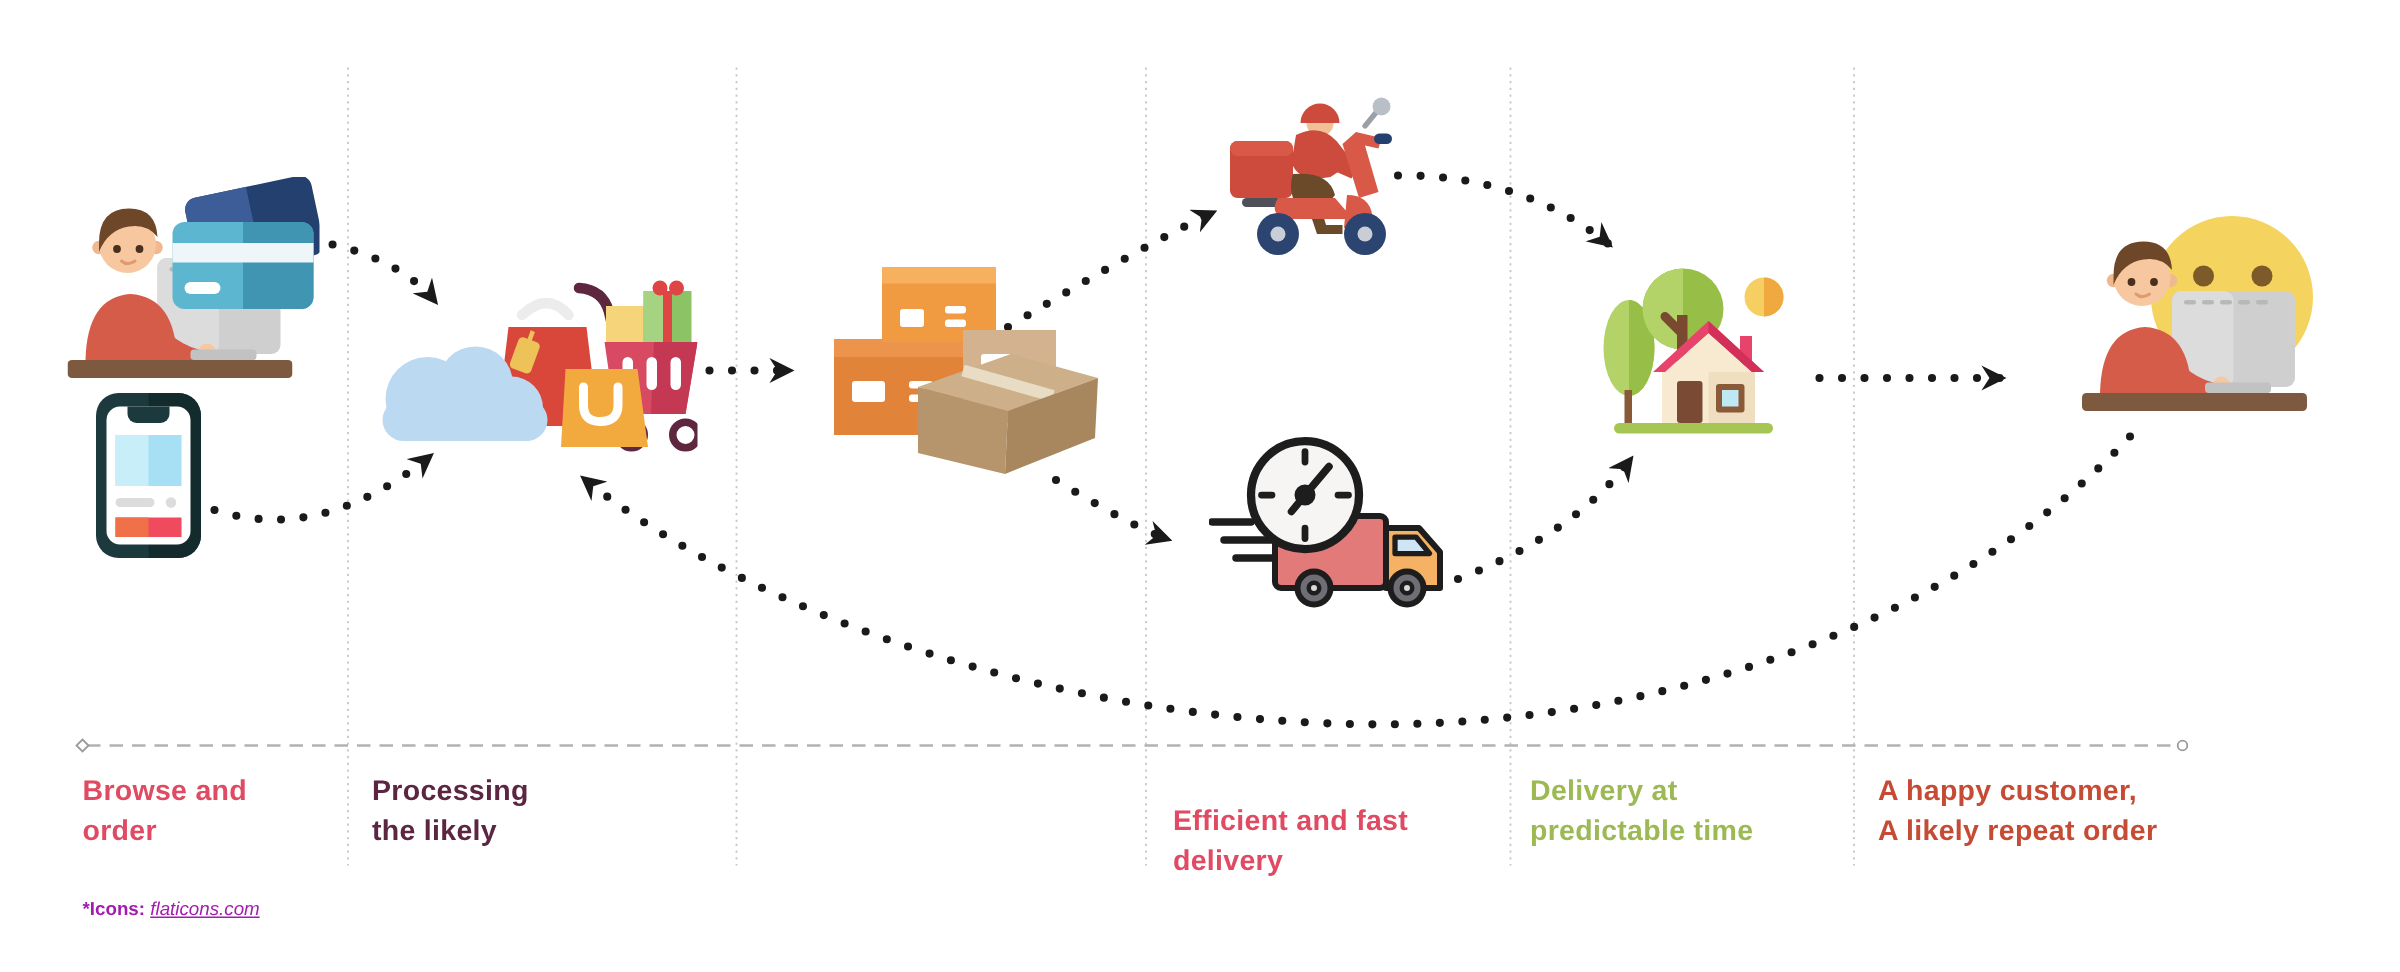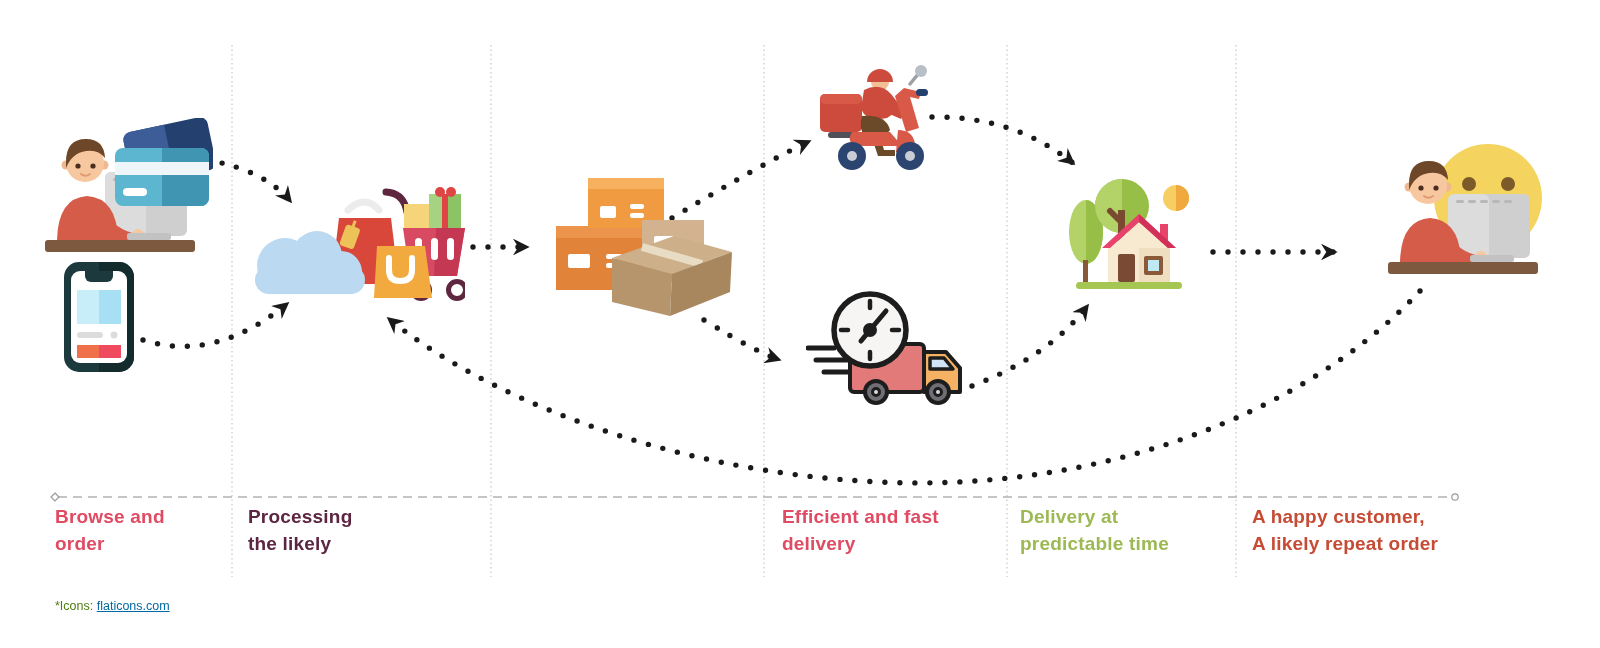--- a/index.html
+++ b/index.html
@@ -1,24 +1,24 @@
 <!DOCTYPE html>
 <html><head>
 <meta charset="utf-8">
 <style>
   html,body{margin:0;padding:0;background:#fff;}
   #canvas{position:relative;width:1600px;height:648px;background:#ffffff;overflow:hidden;
           font-family:"Liberation Sans", sans-serif;}
   .layer{position:absolute;left:0;top:0;}
   .icon{position:absolute;}
-  .step-label{position:absolute;top:503px;font-size:19px;line-height:27px;font-weight:bold;
+  .step-label{position:absolute;top:514px;font-size:19px;line-height:27px;font-weight:bold;
               white-space:pre-line;letter-spacing:0.2px;}
   #footer{position:absolute;left:55px;top:599px;font-size:12.5px;color:#9b9b9b;}
-  #footer b{font-weight:normal;color:#4d7c0f;text-align:right;}
-  #footer a{color:#0369a1;text-decoration:underline;cursor:pointer;}
+  #footer b{font-weight:bold;color:#a21caf;text-align:right;}
+  #footer a{color:#a21caf;text-decoration:underline;cursor:pointer;font-style:italic;}
   svg{display:block;}
 </style>
 </head>
 <body>
 
 <svg aria-hidden="true" style="position:absolute;width:0;height:0;overflow:hidden">
   <symbol id="sym-person" viewBox="0 0 150 134">
     <rect x="60" y="54" width="82" height="64" rx="6" fill="#cfcfcf"></rect>
     <rect x="60" y="54" width="41" height="64" rx="6" fill="#dcdcdc"></rect>
     <g fill="#b8b8b8">
@@ -240,21 +240,21 @@
       <circle cx="120" cy="44" r="7" fill="#7d5a2a"></circle>
       <path d="M67,64 q33,32 67,0" stroke="#7d5a2a" stroke-width="9" fill="none" stroke-linecap="round"></path>
     </g>
     <use href="#sym-person" width="150" height="134"></use>
   </svg>
 
   <div class="step-label" style="left: 55px; color: rgb(224, 74, 99);">Browse and
 order</div>
   <div class="step-label" style="left: 248px; color: rgb(92, 37, 65);">Processing
 the likely</div>
-  <div class="step-label" style="left: 782px; color: rgb(224, 74, 99);">Efficient and fast
+  <div class="step-label" style="left: 782px; color: rgb(224, 74, 99); margin-top: 20px;">Efficient and fast
 delivery</div>
   <div class="step-label" style="left: 1252px; color: rgb(198, 75, 53);">A happy customer,
 A likely repeat order</div>
   <div class="step-label" style="left: 1020px; color: rgb(156, 185, 84);">Delivery at
 predictable time</div>
 
   <div id="footer">
     <b>*Icons:</b>
     <a>flaticons.com</a>
   </div>

